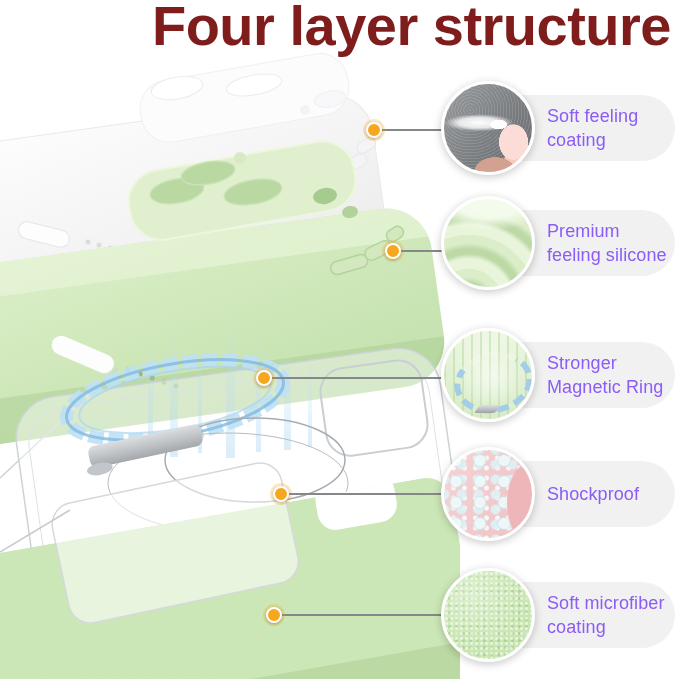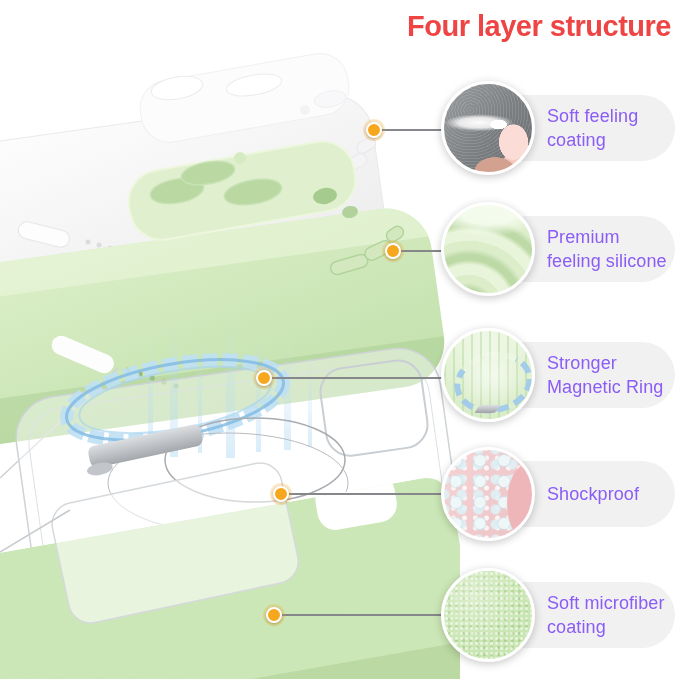--- a/index.html
+++ b/index.html
@@ -1,21 +1,21 @@
 <!DOCTYPE html>
 <html><head>
 <meta charset="utf-8">
 <style>
   html,body{margin:0;padding:0;background:#fff;}
   .canvas{position:relative;width:679px;height:679px;background:#ffffff;overflow:hidden;
           font-family:"Liberation Sans",sans-serif;}
 
   
   .title{position:absolute;top:0;left:0;right:8px;margin:0;text-align:right;
-         font-size:29px;line-height:52px;font-weight:700;color:#ef4444;letter-spacing:-0.5px;}
+         font-size:56px;line-height:52px;font-weight:700;color:#7f1d1d;letter-spacing:-0.5px;}
 
   
   .art{position:absolute;left:0;top:40px;}
 
   
   .connector{position:absolute;height:2px;background:#85878a;z-index:4;}
   .dot{position:absolute;width:12px;height:12px;border-radius:50%;background:#F6A71E;
        border:2px solid #fff;box-shadow:0 0 0 3px rgba(246,167,30,.25),0 1px 3px rgba(0,0,0,.3);z-index:6;}
 
   
@@ -235,21 +235,21 @@
 
   <div class="callout" style="top:81px">
     <div class="pill"></div>
     <div class="photo photo-spray"></div>
     <div class="label">
       <div>Soft feeling</div>
       <div>coating</div>
     </div>
   </div>
 
-  <div class="callout" style="top:202px">
+  <div class="callout" style="top:196px">
     <div class="pill"></div>
     <div class="photo photo-silicone"></div>
     <div class="label">
       <div>Premium</div>
       <div>feeling silicone</div>
     </div>
   </div>
 
   <div class="callout" style="top:328px">
     <div class="pill"></div>

